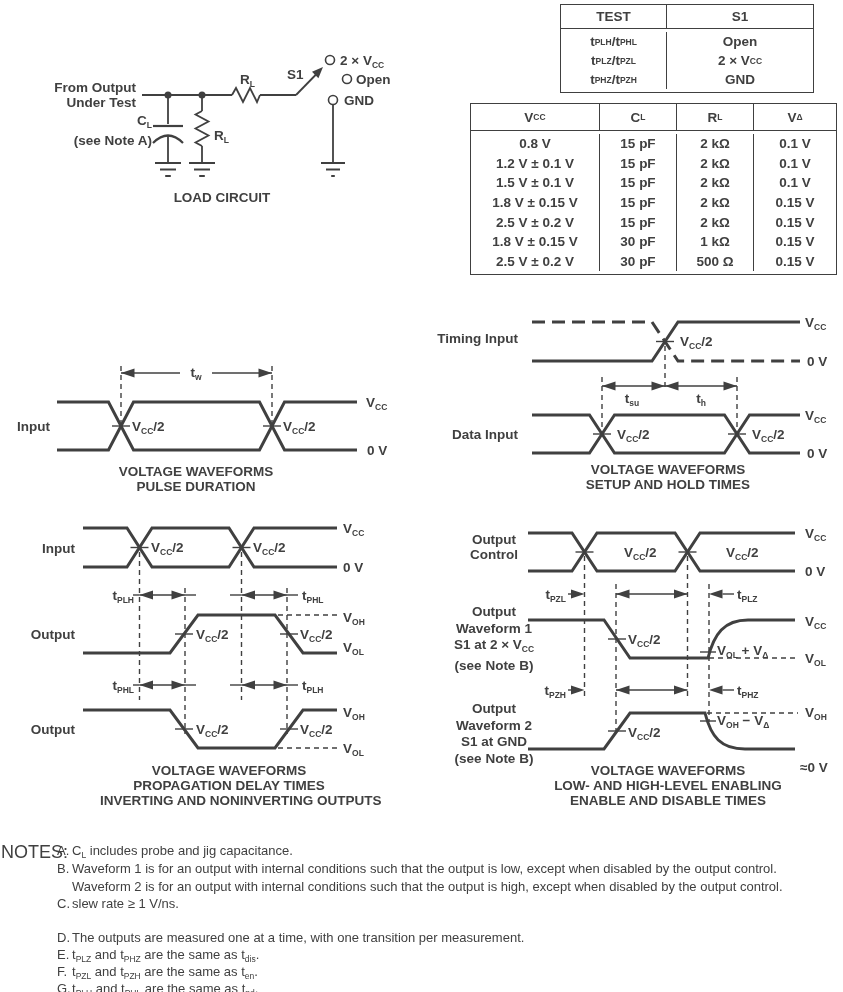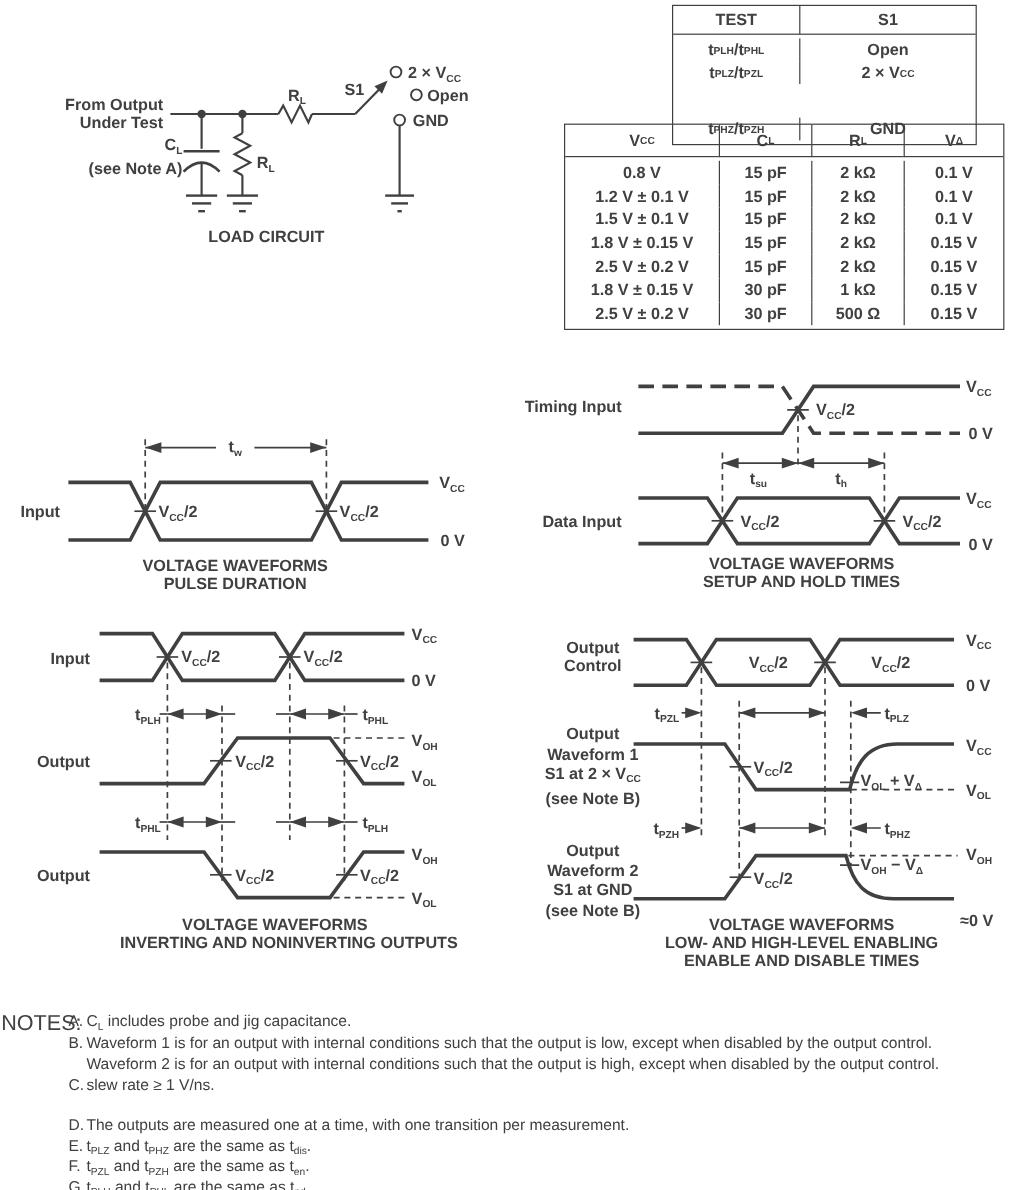--- a/index.html
+++ b/index.html
@@ -194,21 +194,21 @@
       <div class="cell hline vline">S1</div>
     </div>
     <div class="row" style="grid-template-columns:105px 1fr;height:19px;margin-top:3px;">
       <div class="cell">t<sub>PLH</sub>/t<sub>PHL</sub></div>
       <div class="cell vline">Open</div>
     </div>
     <div class="row" style="grid-template-columns:105px 1fr;height:19px;">
       <div class="cell">t<sub>PLZ</sub>/t<sub>PZL</sub></div>
       <div class="cell vline">2 × V<sub>CC</sub></div>
     </div>
-    <div class="row" style="grid-template-columns:105px 1fr;height:19px;margin-bottom:3px;margin-top:28px;">
+    <div class="row" style="grid-template-columns:105px 1fr;height:19px;margin-bottom:3px;">
       <div class="cell">t<sub>PHZ</sub>/t<sub>PZH</sub></div>
       <div class="cell vline">GND</div>
     </div>
   </div>
 
   <div class="tbl" style="left:470px;top:103px;width:365px;">
     <div class="row" style="grid-template-columns:128px 77px 77px 1fr;height:27px;">
       <div class="cell hline">V<sub>CC</sub></div>
       <div class="cell hline vline">C<sub>L</sub></div>
       <div class="cell hline vline">R<sub>L</sub></div>
@@ -299,20 +299,21 @@
   <div class="lbl" style="left:343px;top:640px;">V<sub>OL</sub></div>
   <div class="lbl r" style="left:89px;top:678px;width:45px;">t<sub>PHL</sub></div>
   <div class="lbl" style="left:302px;top:678px;">t<sub>PLH</sub></div>
   <div class="lbl r" style="left:25px;top:722px;width:50px;">Output</div>
   <div class="lbl" style="left:196px;top:722px;">V<sub>CC</sub>/2</div>
   <div class="lbl" style="left:300px;top:722px;">V<sub>CC</sub>/2</div>
   <div class="lbl" style="left:343px;top:705px;">V<sub>OH</sub></div>
   <div class="lbl" style="left:343px;top:741px;">V<sub>OL</sub></div>
   <div class="cap" style="left:100px;top:763px;width:258px;">
     <div>VOLTAGE WAVEFORMS</div>
+      <div>PROPAGATION DELAY TIMES</div>
       <div>INVERTING AND NONINVERTING OUTPUTS</div>
   </div>
 
   <div class="lbl c" style="left:429px;top:532px;width:130px;">
     <div>Output</div>
       <div>Control</div>
   </div>
   <div class="lbl" style="left:624px;top:545px;">V<sub>CC</sub>/2</div>
   <div class="lbl" style="left:726px;top:545px;">V<sub>CC</sub>/2</div>
   <div class="lbl" style="left:805px;top:526px;">V<sub>CC</sub></div>

